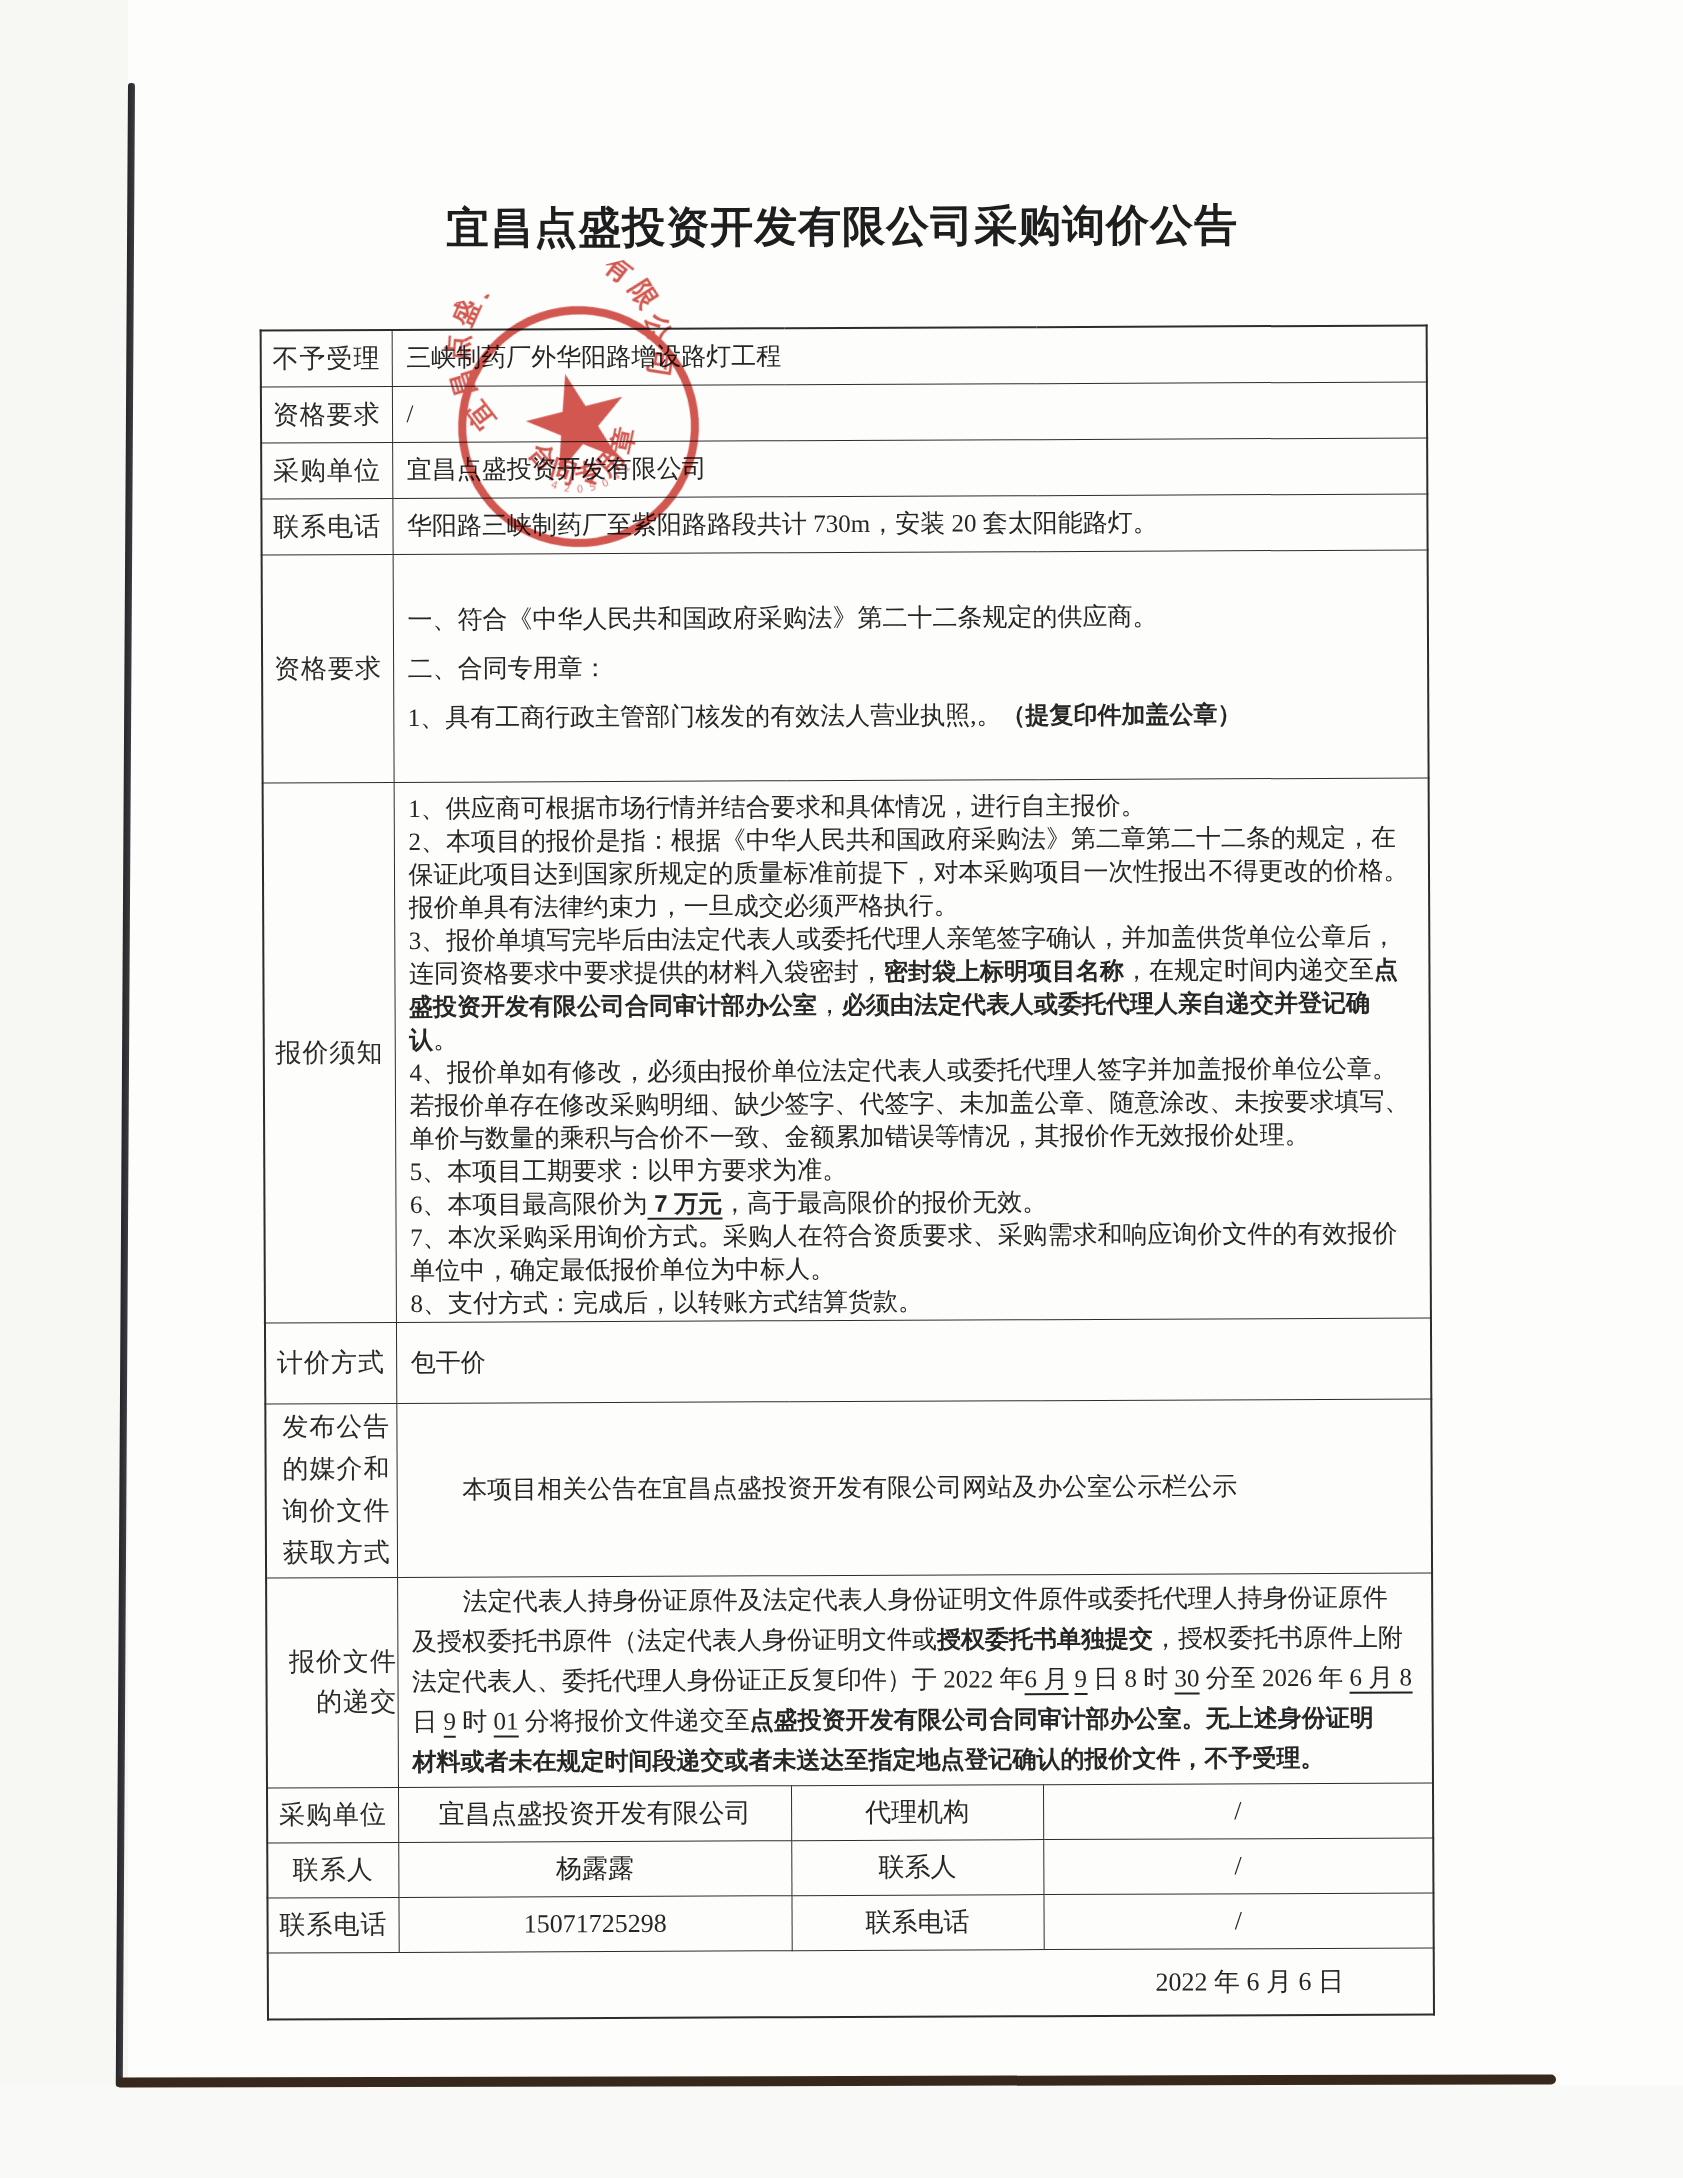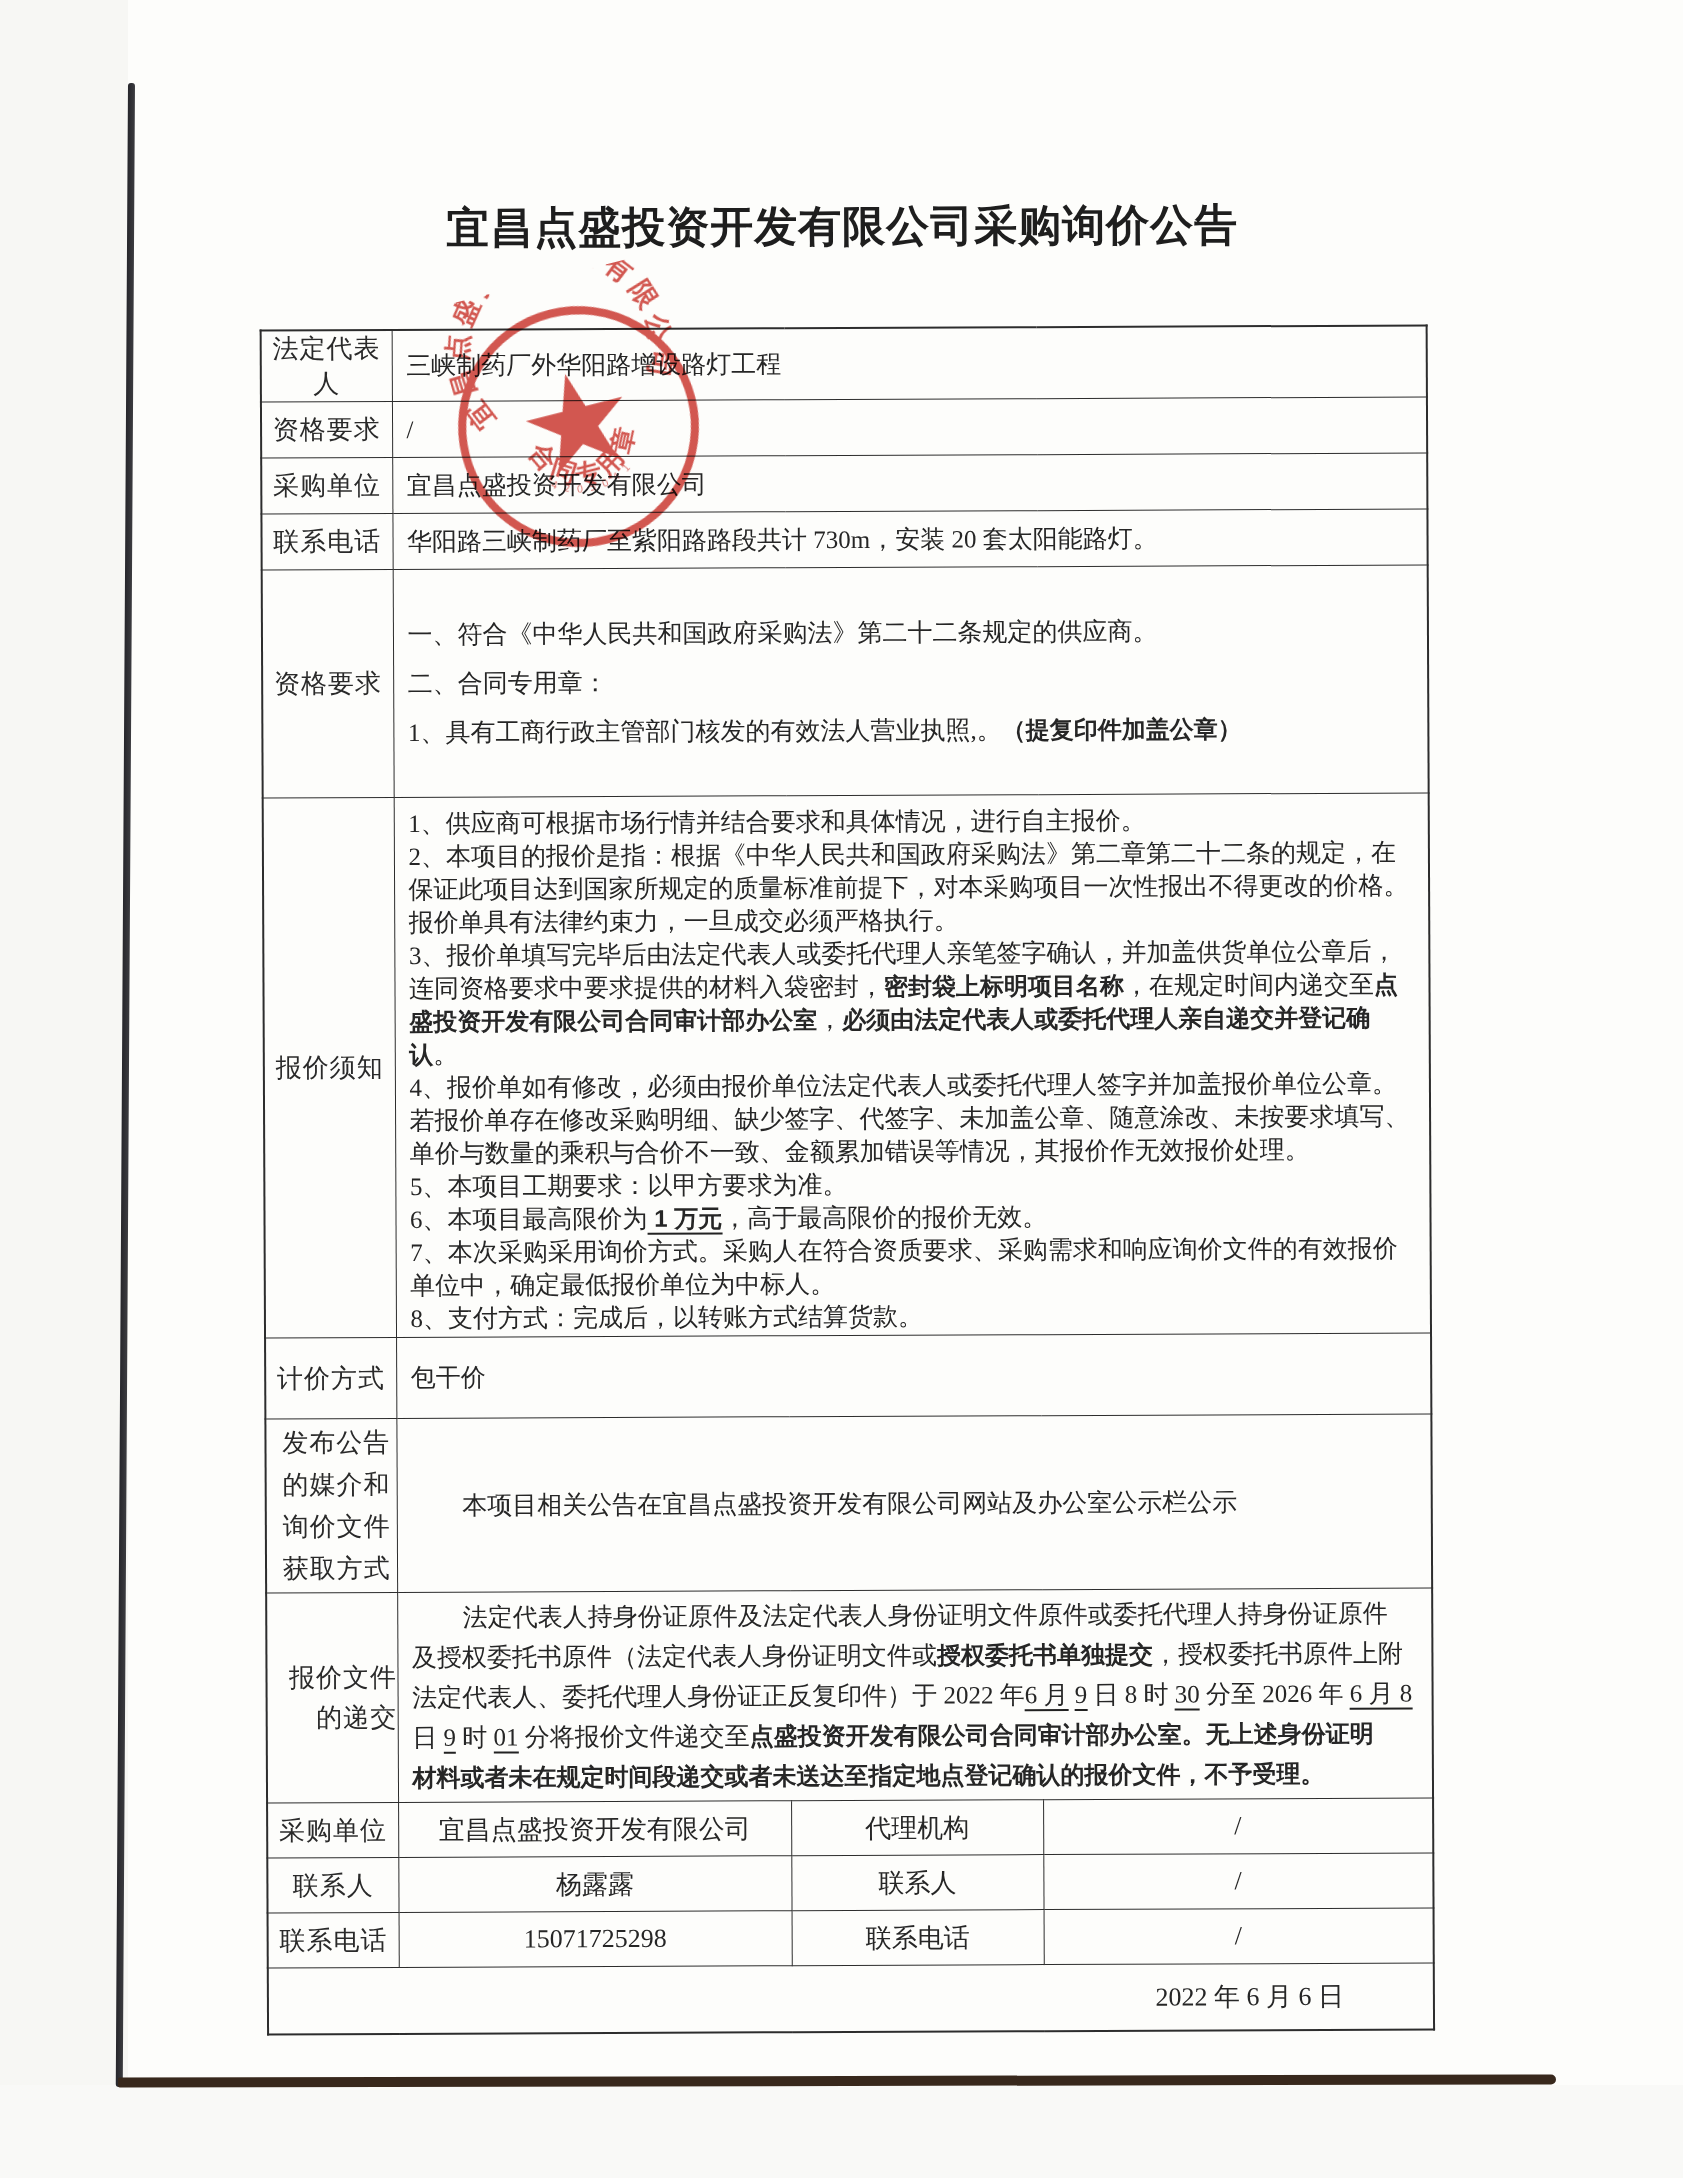--- a/index.html
+++ b/index.html
@@ -93,21 +93,21 @@
   <table class="main">
     <colgroup>
         <col style="width:131px">
         <col style="width:393px">
         <col style="width:252px">
         <col style="width:390px">
       </colgroup>
 
     <tbody>
         <tr style="height:56px">
-      <td class="lab">法定代表人</td>
+      <td class="lab">不予受理</td>
       <td class="val" colspan="3">
             <div class="lines">
               <div class="tl"><span>三峡制药厂外华阳路增设路灯工程</span></div>
             </div>
           </td>
     </tr>
 
     <tr style="height:56px">
       <td class="lab">资格要求</td>
       <td class="val" colspan="3">
@@ -155,21 +155,21 @@
               <div class="tl"><span>保证此项目达到国家所规定的质量标准前提下，对本采购项目一次性报出不得更改的价格。</span></div>
               <div class="tl"><span>报价单具有法律约束力，一旦成交必须严格执行。</span></div>
               <div class="tl"><span>3、报价单填写完毕后由法定代表人或委托代理人亲笔签字确认，并加盖供货单位公章后，</span></div>
               <div class="tl"><span>连同资格要求中要求提供的材料入袋密封，</span><span class="b">密封袋上标明项目名称</span><span>，在规定时间内递交至</span><span class="b">点</span></div>
               <div class="tl"><span class="b">盛投资开发有限公司合同审计部办公室</span><span>，</span><span class="b">必须由法定代表人或委托代理人亲自递交并登记确</span></div>
               <div class="tl"><span class="b">认</span><span>。</span></div>
               <div class="tl"><span>4、报价单如有修改，必须由报价单位法定代表人或委托代理人签字并加盖报价单位公章。</span></div>
               <div class="tl"><span>若报价单存在修改采购明细、缺少签字、代签字、未加盖公章、随意涂改、未按要求填写、</span></div>
               <div class="tl"><span>单价与数量的乘积与合价不一致、金额累加错误等情况，其报价作无效报价处理。</span></div>
               <div class="tl"><span>5、本项目工期要求：以甲方要求为准。</span></div>
-              <div class="tl"><span>6、本项目最高限价为</span><span class="b u"> 1 万元</span><span>，高于最高限价的报价无效。</span></div>
+              <div class="tl"><span>6、本项目最高限价为</span><span class="b u"> 7 万元</span><span>，高于最高限价的报价无效。</span></div>
               <div class="tl"><span>7、本次采购采用询价方式。采购人在符合资质要求、采购需求和响应询价文件的有效报价</span></div>
               <div class="tl"><span>单位中，确定最低报价单位为中标人。</span></div>
               <div class="tl"><span>8、支付方式：完成后，以转账方式结算货款。</span></div>
             </div>
           </td>
     </tr>
 
     <tr style="height:81px">
       <td class="lab">计价方式</td>
       <td class="val" colspan="3">

